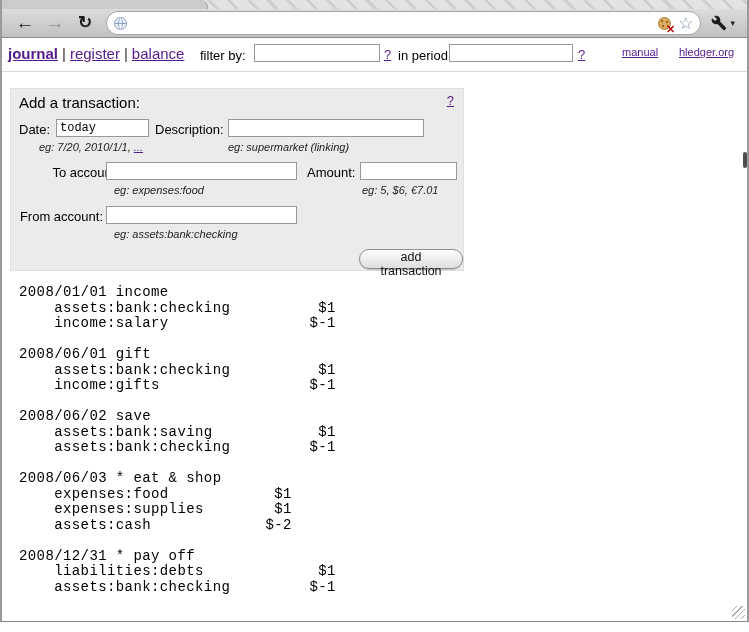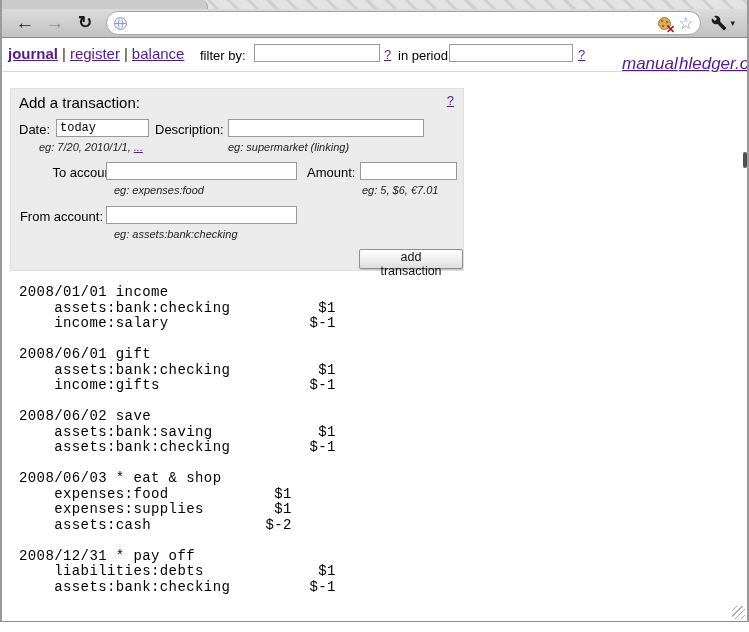--- a/index.html
+++ b/index.html
@@ -69,40 +69,40 @@
 
   .navbar { position:absolute; top:0; left:0; right:0; height:34px;
     background:#fff; border-bottom:1px solid #d8d8d8; }
   .nav-links { position:absolute; left:6px; top:7px; font-size:15px; }
   .nav-links .sep { color:#333; text-decoration:none; padding:0 4px; }
   .nav-links .current { font-weight:bold; }
   .nav-label { position:absolute; top:10px; font-size:13px; color:#000; }
   .nav-input { position:absolute; top:6px; height:18px; border:1px solid #989898;
     background:#fff; font-size:12px; padding:0 3px; }
   .nav-help { position:absolute; top:9px; font-size:13px; }
-  .nav-right { position:absolute; top:16px; font-size:17px;font-style:italic; }
+  .nav-right { position:absolute; top:8px; font-size:11px; }
 
   
   .addform {
     position:absolute; left:8px; top:50px; width:454px; height:183px;
     background:#ebebeb; border:1px solid #e0e0e0;
   }
   .addform .title { position:absolute; left:8px; top:5px; font-size:15px; font-weight:normal; }
   .addform .form-help { position:absolute; right:9px; top:4px; font-size:13px; }
   .f-label { position:absolute; font-size:13px; }
   .f-label.r { text-align:right; }
   .f-input { position:absolute; height:18px; border:1px solid #989898; background:#fff;
     font-size:12px; padding:0 3px; font-family:"Liberation Sans",sans-serif; }
   .f-input.mono { font-family:"Liberation Mono", monospace; }
   .f-hint { position:absolute; font-size:11px; font-style:italic; color:#222; white-space:nowrap; }
   .submit-btn {
     position:absolute; left:348px; top:160px; height:20px; padding:0 12px;
     font-size:12.5px; color:#111; font-family:"Liberation Sans",sans-serif;
     background:linear-gradient(#ffffff,#dedede); border:1px solid #8f8f8f;
-    border-radius:2px; box-shadow:0 1px 1px rgba(0,0,0,.18);
+    border-radius:10px; box-shadow:0 1px 1px rgba(0,0,0,.18);
   }
 
   
   .journal-pre {
     position:absolute; left:17px; top:247px;
     font-family:"Liberation Mono", monospace; font-size:14px; line-height:15.5px;
     letter-spacing:.4px; color:#000; white-space:pre;
   }
 
   .scroll-fragment { position:absolute; right:0; top:114px; width:4px; height:16px;

